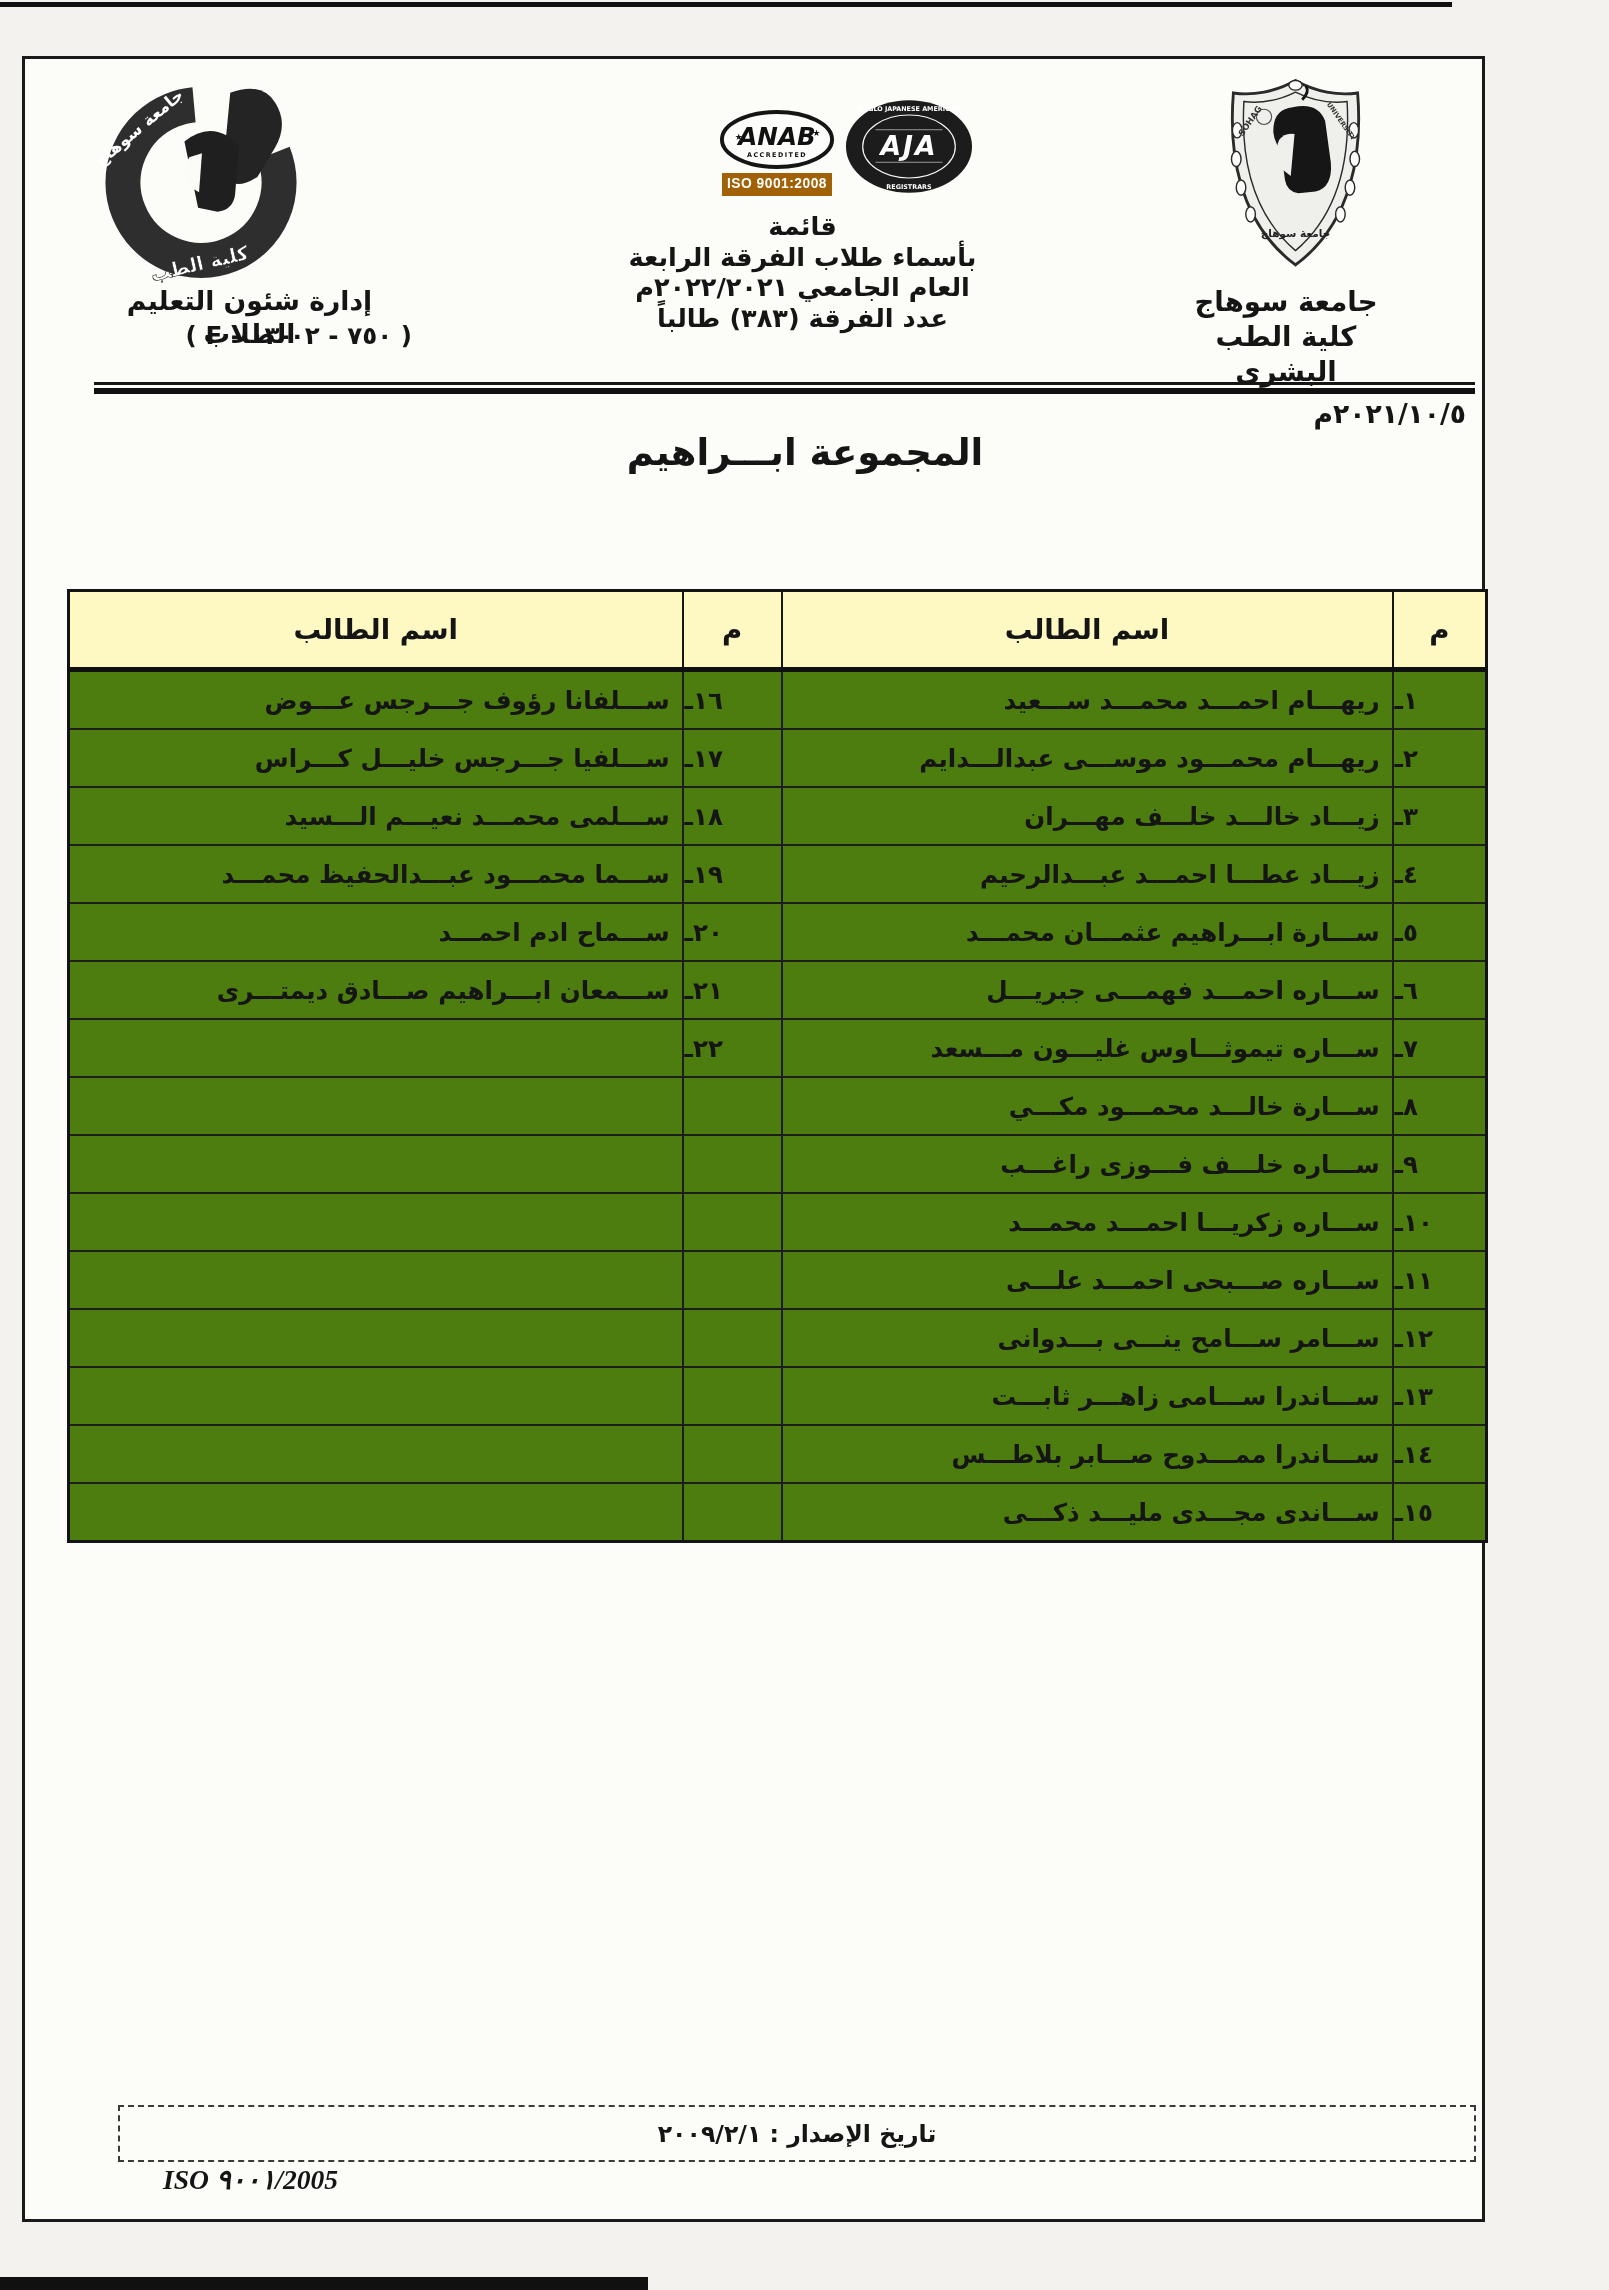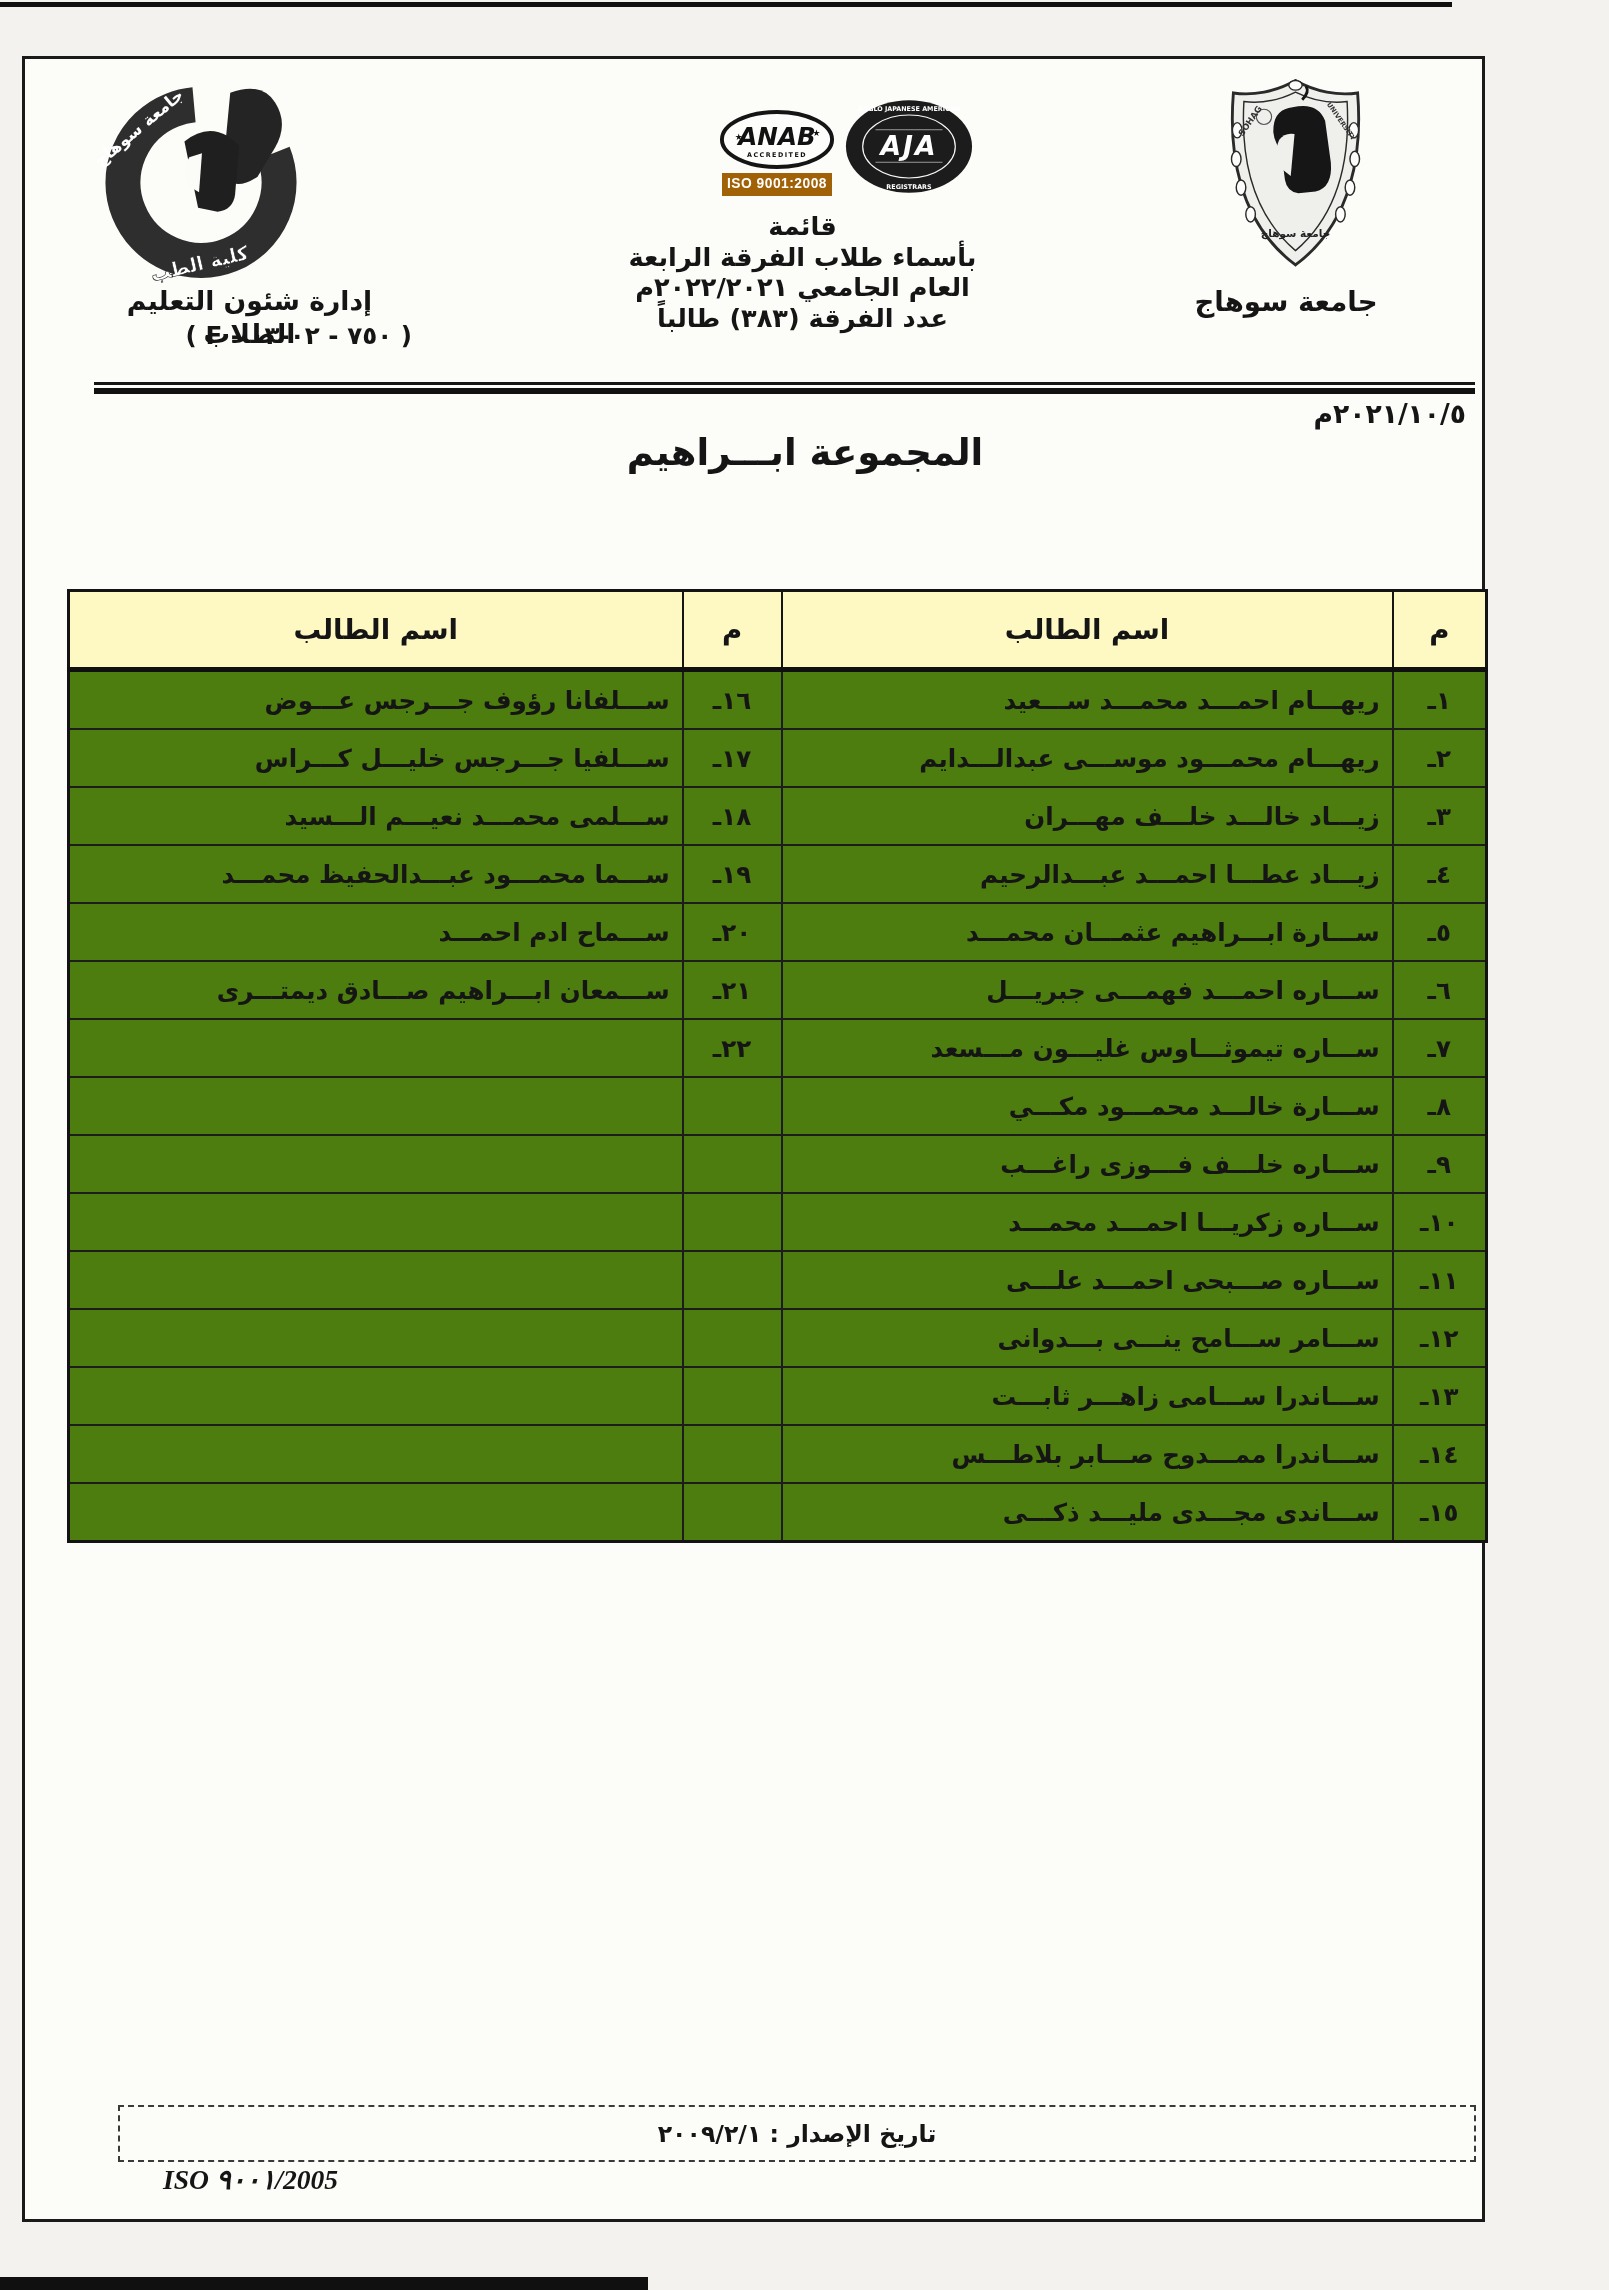--- a/index.html
+++ b/index.html
@@ -46,21 +46,21 @@
     border:3.9px solid #131313;direction:rtl;
   }
   table.students th{
     background:#fef9c3;height:73px;font-size:27.6px;font-weight:700;
     border:2px solid #161616;border-bottom:5.9px solid #101010;
   }
   table.students td{
     border:2px solid #1d1d1d;height:54px;overflow:hidden;white-space:nowrap;
     font-weight:700;font-size:24.6px;background:#4d7c0f;
   }
-  td.num{ text-align:center;font-size:23.6px;}
+  td.num{ text-align:left;font-size:23.6px;}
   td.name{ text-align:right;padding-right:11.8px;}
   
   .footer-box{
     left:118px;top:2105px;width:1354px;height:53px;direction:rtl;display:flex;
     border:2px dashed #3a3a3a;background:#fcfcf9;
   }
   .footer-cell{display:flex;align-items:center;justify-content:center;
     font-weight:700;font-size:23.6px;}
   .footer-cell.first{width:736px;border-left:2px dashed #3a3a3a;}
   .footer-cell.second{flex:1;}
@@ -131,20 +131,21 @@
   <path d="M62,58 q2,-18 20,-20 q26,-6 34,14 l6,44 q2,26 -16,30 l-18,2 q-12,-2 -14,-14 l-4,-30 q-10,-14 -8,-26 z" fill="#161616"></path>
   <path d="M68,72 q-7,16 2,30 l10,8 4,-44 q-10,-2 -16,6 z" fill="#efefec"></path>
   <path d="M92,30 q8,-8 4,-14" fill="none" stroke="#161616" stroke-width="3"></path>
   <text x="40" y="54" transform="rotate(-55 40 54)" text-anchor="middle" font-size="9" font-weight="700" fill="#333">SOHAG</text>
   <text x="131" y="54" transform="rotate(55 131 54)" text-anchor="middle" font-size="7" font-weight="700" fill="#333">UNIVERSITY</text>
   <text x="85" y="174" text-anchor="middle" font-size="11" font-weight="700" fill="#222">جامعة سوهاج</text>
 </svg>
 
 <div class="abs hdr-right">
   <div>جامعة سوهاج</div>
+  <div>كلية الطب البشرى</div>
 </div>
 
 <div class="abs rule-thin"></div>
 <div class="abs rule-thick"></div>
 <div class="abs date-line">٢٠٢١/١٠/٥م</div>
 <div class="abs group-title">المجموعة ابـــراهيم</div>
 
 <table class="students" dir="rtl">
   <colgroup>
       <col style="width:94px">

